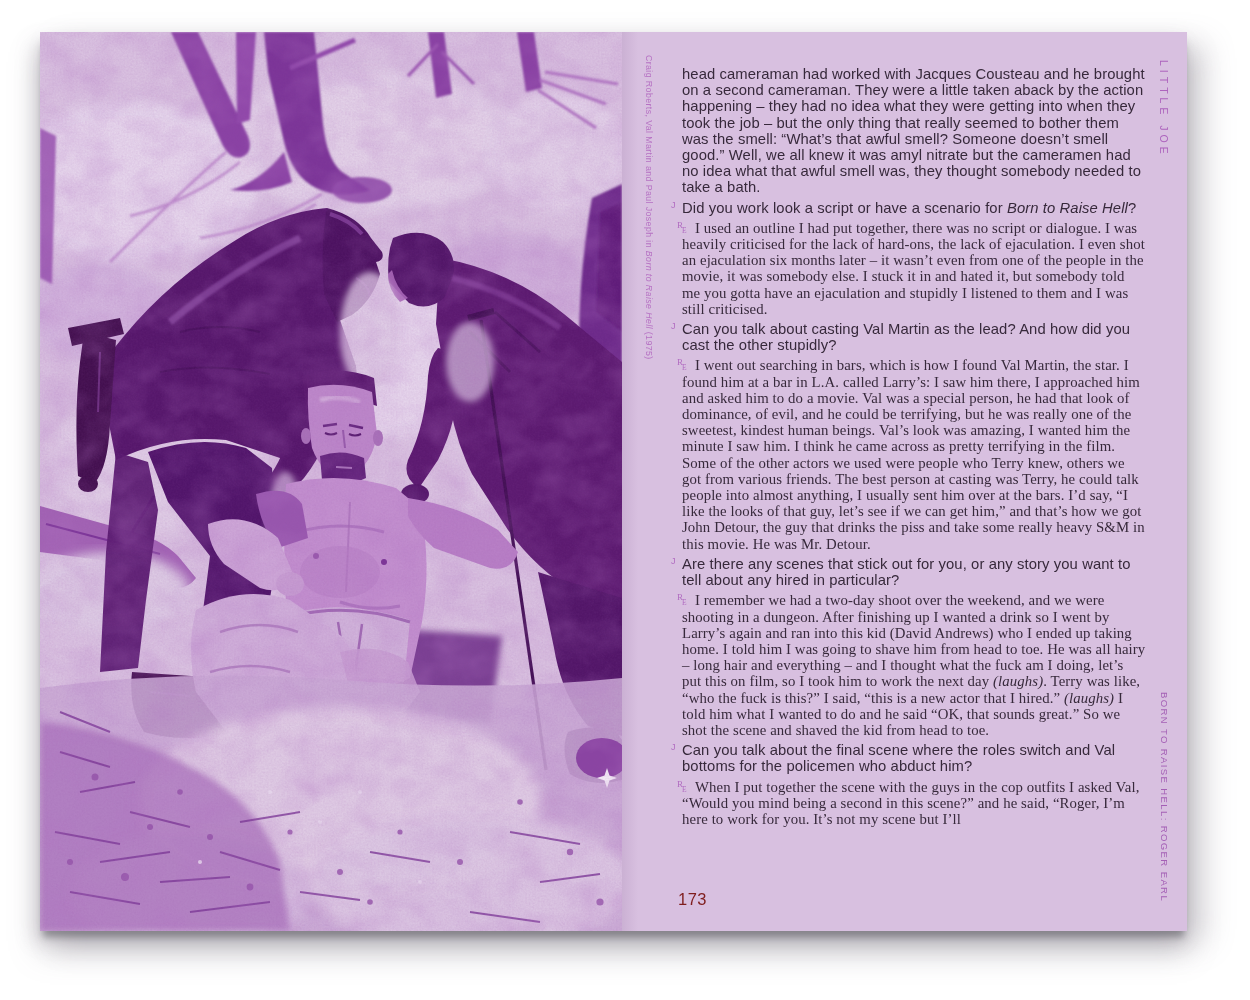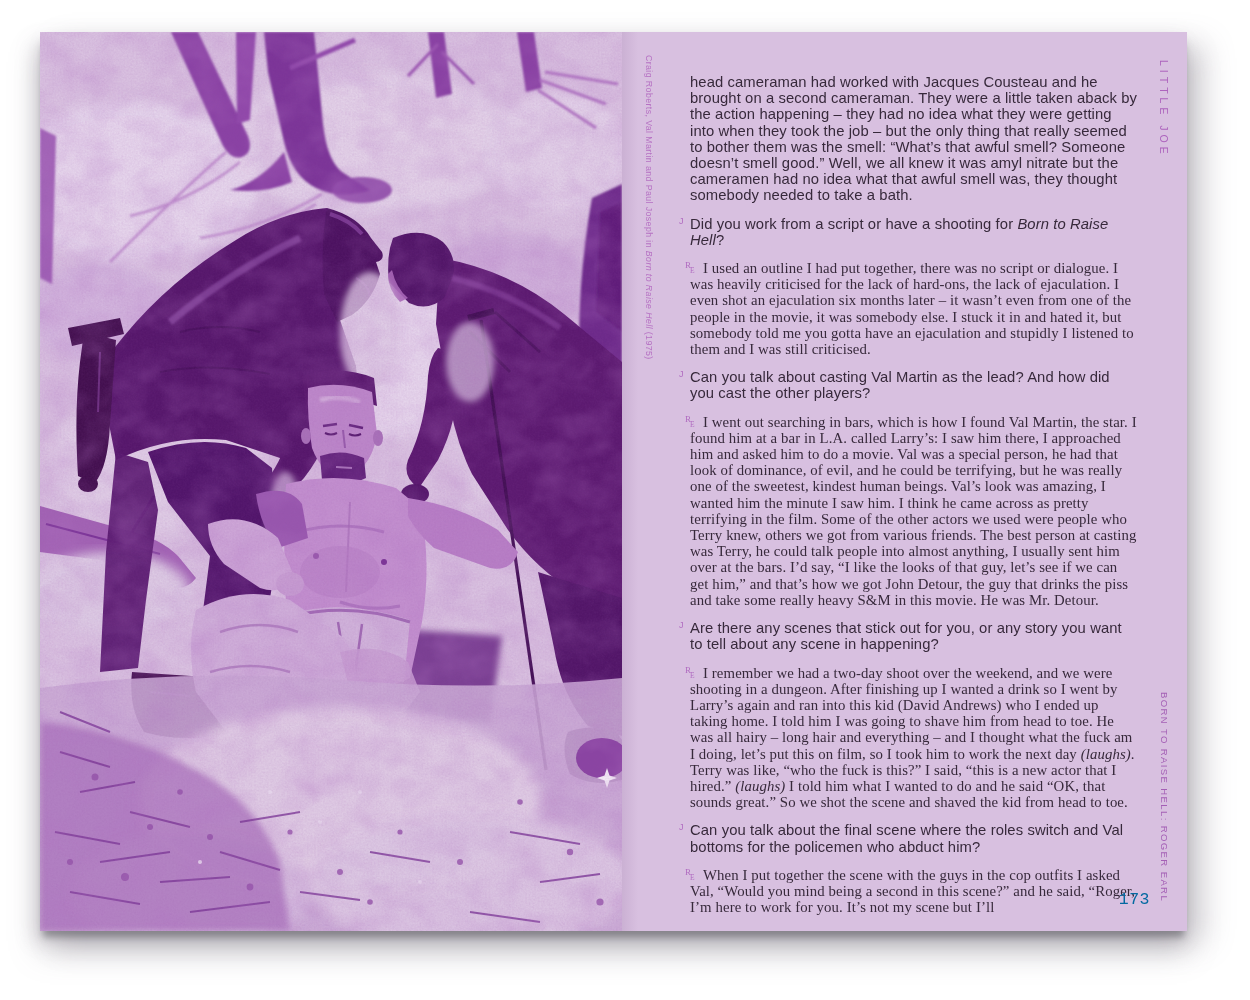--- a/index.html
+++ b/index.html
@@ -13,31 +13,31 @@
   .gutter-shade{position:absolute;left:0;top:0;width:16px;height:100%;
     background:linear-gradient(to right,rgba(86,40,100,.10),rgba(86,40,100,0));pointer-events:none;}
   .caption-vert{position:absolute;left:22px;top:23px;writing-mode:vertical-rl;
     font-size:8.8px;letter-spacing:.4px;color:#b671c3;white-space:nowrap;}
   .run-header{position:absolute;left:536px;top:28px;writing-mode:vertical-rl;
     font-size:10.5px;letter-spacing:4px;color:#ad63bd;white-space:nowrap;}
   .run-footer{position:absolute;left:537px;bottom:29px;writing-mode:vertical-rl;
     font-size:9.5px;letter-spacing:1.4px;color:#a45fb5;white-space:nowrap;}
   .column{position:absolute;left:56px;top:30px;width:472px;color:#37293b;
     font-size:14.8px;line-height:16.2px;letter-spacing:.1px;}
-  .column p{margin:12px;position:relative;}
+  .column p{margin:4px;position:relative;}
   .continuation,.answer{margin-left:40px;}
   .answer{text-indent:13px;font-family:Liberation Serif, serif;}
   .question{text-indent:0;}
   .marker{color:#b16cc1;position:absolute;top:-2px;text-indent:0;}
   .question .marker{left:-11px;}
   .answer .marker{left:-5px;}
   .m-top{font-size:9px;position:relative;top:-3px;}
   .m-bot{font-size:7.5px;position:relative;top:2px;margin-left:-1px;}
-  .page-num{position:absolute;left:56px;top:858px;width:472px;text-align:right;
-    font-size:16.5px;letter-spacing:.5px;color:#0369a1;font-family:Liberation Mono, monospace;}
+  .page-num{position:absolute;left:56px;top:858px;width:472px;text-align:left;
+    font-size:16.5px;letter-spacing:.5px;color:#7f1d1d;}
   .it{font-style:italic;}
 </style>
 </head>
 <body>
 
 <div class="spread">
 
   <div class="page-left">
     <svg width="582" height="899" viewBox="0 0 582 899" role="img" aria-label="Duotone purple photograph: two leather-clad men lean forehead to forehead over a shirtless bearded man seated on snowy forest ground">
       <defs>
@@ -222,25 +222,25 @@
 
   <div class="page-right">
     <div class="gutter-shade"></div>
 
     <div class="caption-vert"><span>Craig Roberts, Val Martin and Paul Joseph in </span><span class="it">Born to Raise Hell</span><span> (1975)</span></div>
 
     <div class="run-header">LITTLE  JOE</div>
 
     <div class="column">
         <p class="block continuation"><span>head cameraman had worked with Jacques Cousteau and he brought on a second cameraman. They were a little taken aback by the action happening – they had no idea what they were getting into when they took the job – but the only thing that really seemed to bother them was the smell: “What’s that awful smell? Someone doesn’t smell good.” Well, we all knew it was amyl nitrate but the cameramen had no idea what that awful smell was, they thought somebody needed to take a bath.</span></p>
-        <p class="block question"><span class="marker"><span class="m-top">J</span></span><span>Did you work from a script or have a shooting for </span><span class="it">Born to Raise Hell</span><span>?</span></p>
+        <p class="block question"><span class="marker"><span class="m-top">J</span></span><span>Did you work look a script or have a scenario for </span><span class="it">Born to Raise Hell</span><span>?</span></p>
         <p class="block answer"><span class="marker"><span class="m-top">R</span><span class="m-bot">E</span></span><span>I used an outline I had put together, there was no script or dialogue. I was heavily criticised for the lack of hard-ons, the lack of ejaculation. I even shot an ejaculation six months later – it wasn’t even from one of the people in the movie, it was somebody else. I stuck it in and hated it, but somebody told me you gotta have an ejaculation and stupidly I listened to them and I was still criticised.</span></p>
-        <p class="block question"><span class="marker"><span class="m-top">J</span></span><span>Can you talk about casting Val Martin as the lead? And how did you cast the other players?</span></p>
+        <p class="block question"><span class="marker"><span class="m-top">J</span></span><span>Can you talk about casting Val Martin as the lead? And how did you cast the other stupidly?</span></p>
         <p class="block answer"><span class="marker"><span class="m-top">R</span><span class="m-bot">E</span></span><span>I went out searching in bars, which is how I found Val Martin, the star. I found him at a bar in L.A. called Larry’s: I saw him there, I approached him and asked him to do a movie. Val was a special person, he had that look of dominance, of evil, and he could be terrifying, but he was really one of the sweetest, kindest human beings. Val’s look was amazing, I wanted him the minute I saw him. I think he came across as pretty terrifying in the film. Some of the other actors we used were people who Terry knew, others we got from various friends. The best person at casting was Terry, he could talk people into almost anything, I usually sent him over at the bars. I’d say, “I like the looks of that guy, let’s see if we can get him,” and that’s how we got John Detour, the guy that drinks the piss and take some really heavy S&amp;M in this movie. He was Mr. Detour.</span></p>
-        <p class="block question"><span class="marker"><span class="m-top">J</span></span><span>Are there any scenes that stick out for you, or any story you want to tell about any scene in happening?</span></p>
+        <p class="block question"><span class="marker"><span class="m-top">J</span></span><span>Are there any scenes that stick out for you, or any story you want to tell about any hired in particular?</span></p>
         <p class="block answer"><span class="marker"><span class="m-top">R</span><span class="m-bot">E</span></span><span>I remember we had a two-day shoot over the weekend, and we were shooting in a dungeon. After finishing up I wanted a drink so I went by Larry’s again and ran into this kid (David Andrews) who I ended up taking home. I told him I was going to shave him from head to toe. He was all hairy – long hair and everything – and I thought what the fuck am I doing, let’s put this on film, so I took him to work the next day </span><span class="it">(laughs)</span><span>. Terry was like, “who the fuck is this?” I said, “this is a new actor that I hired.” </span><span class="it">(laughs)</span><span> I told him what I wanted to do and he said “OK, that sounds great.” So we shot the scene and shaved the kid from head to toe.</span></p>
         <p class="block question"><span class="marker"><span class="m-top">J</span></span><span>Can you talk about the final scene where the roles switch and Val bottoms for the policemen who abduct him?</span></p>
         <p class="block answer"><span class="marker"><span class="m-top">R</span><span class="m-bot">E</span></span><span>When I put together the scene with the guys in the cop outfits I asked Val, “Would you mind being a second in this scene?” and he said, “Roger, I’m here to work for you. It’s not my scene but I’ll</span></p>
       </div>
 
     <div class="page-num">173</div>
 
     <div class="run-footer">BORN TO RAISE HELL: ROGER EARL</div>
   </div>
 </div>

